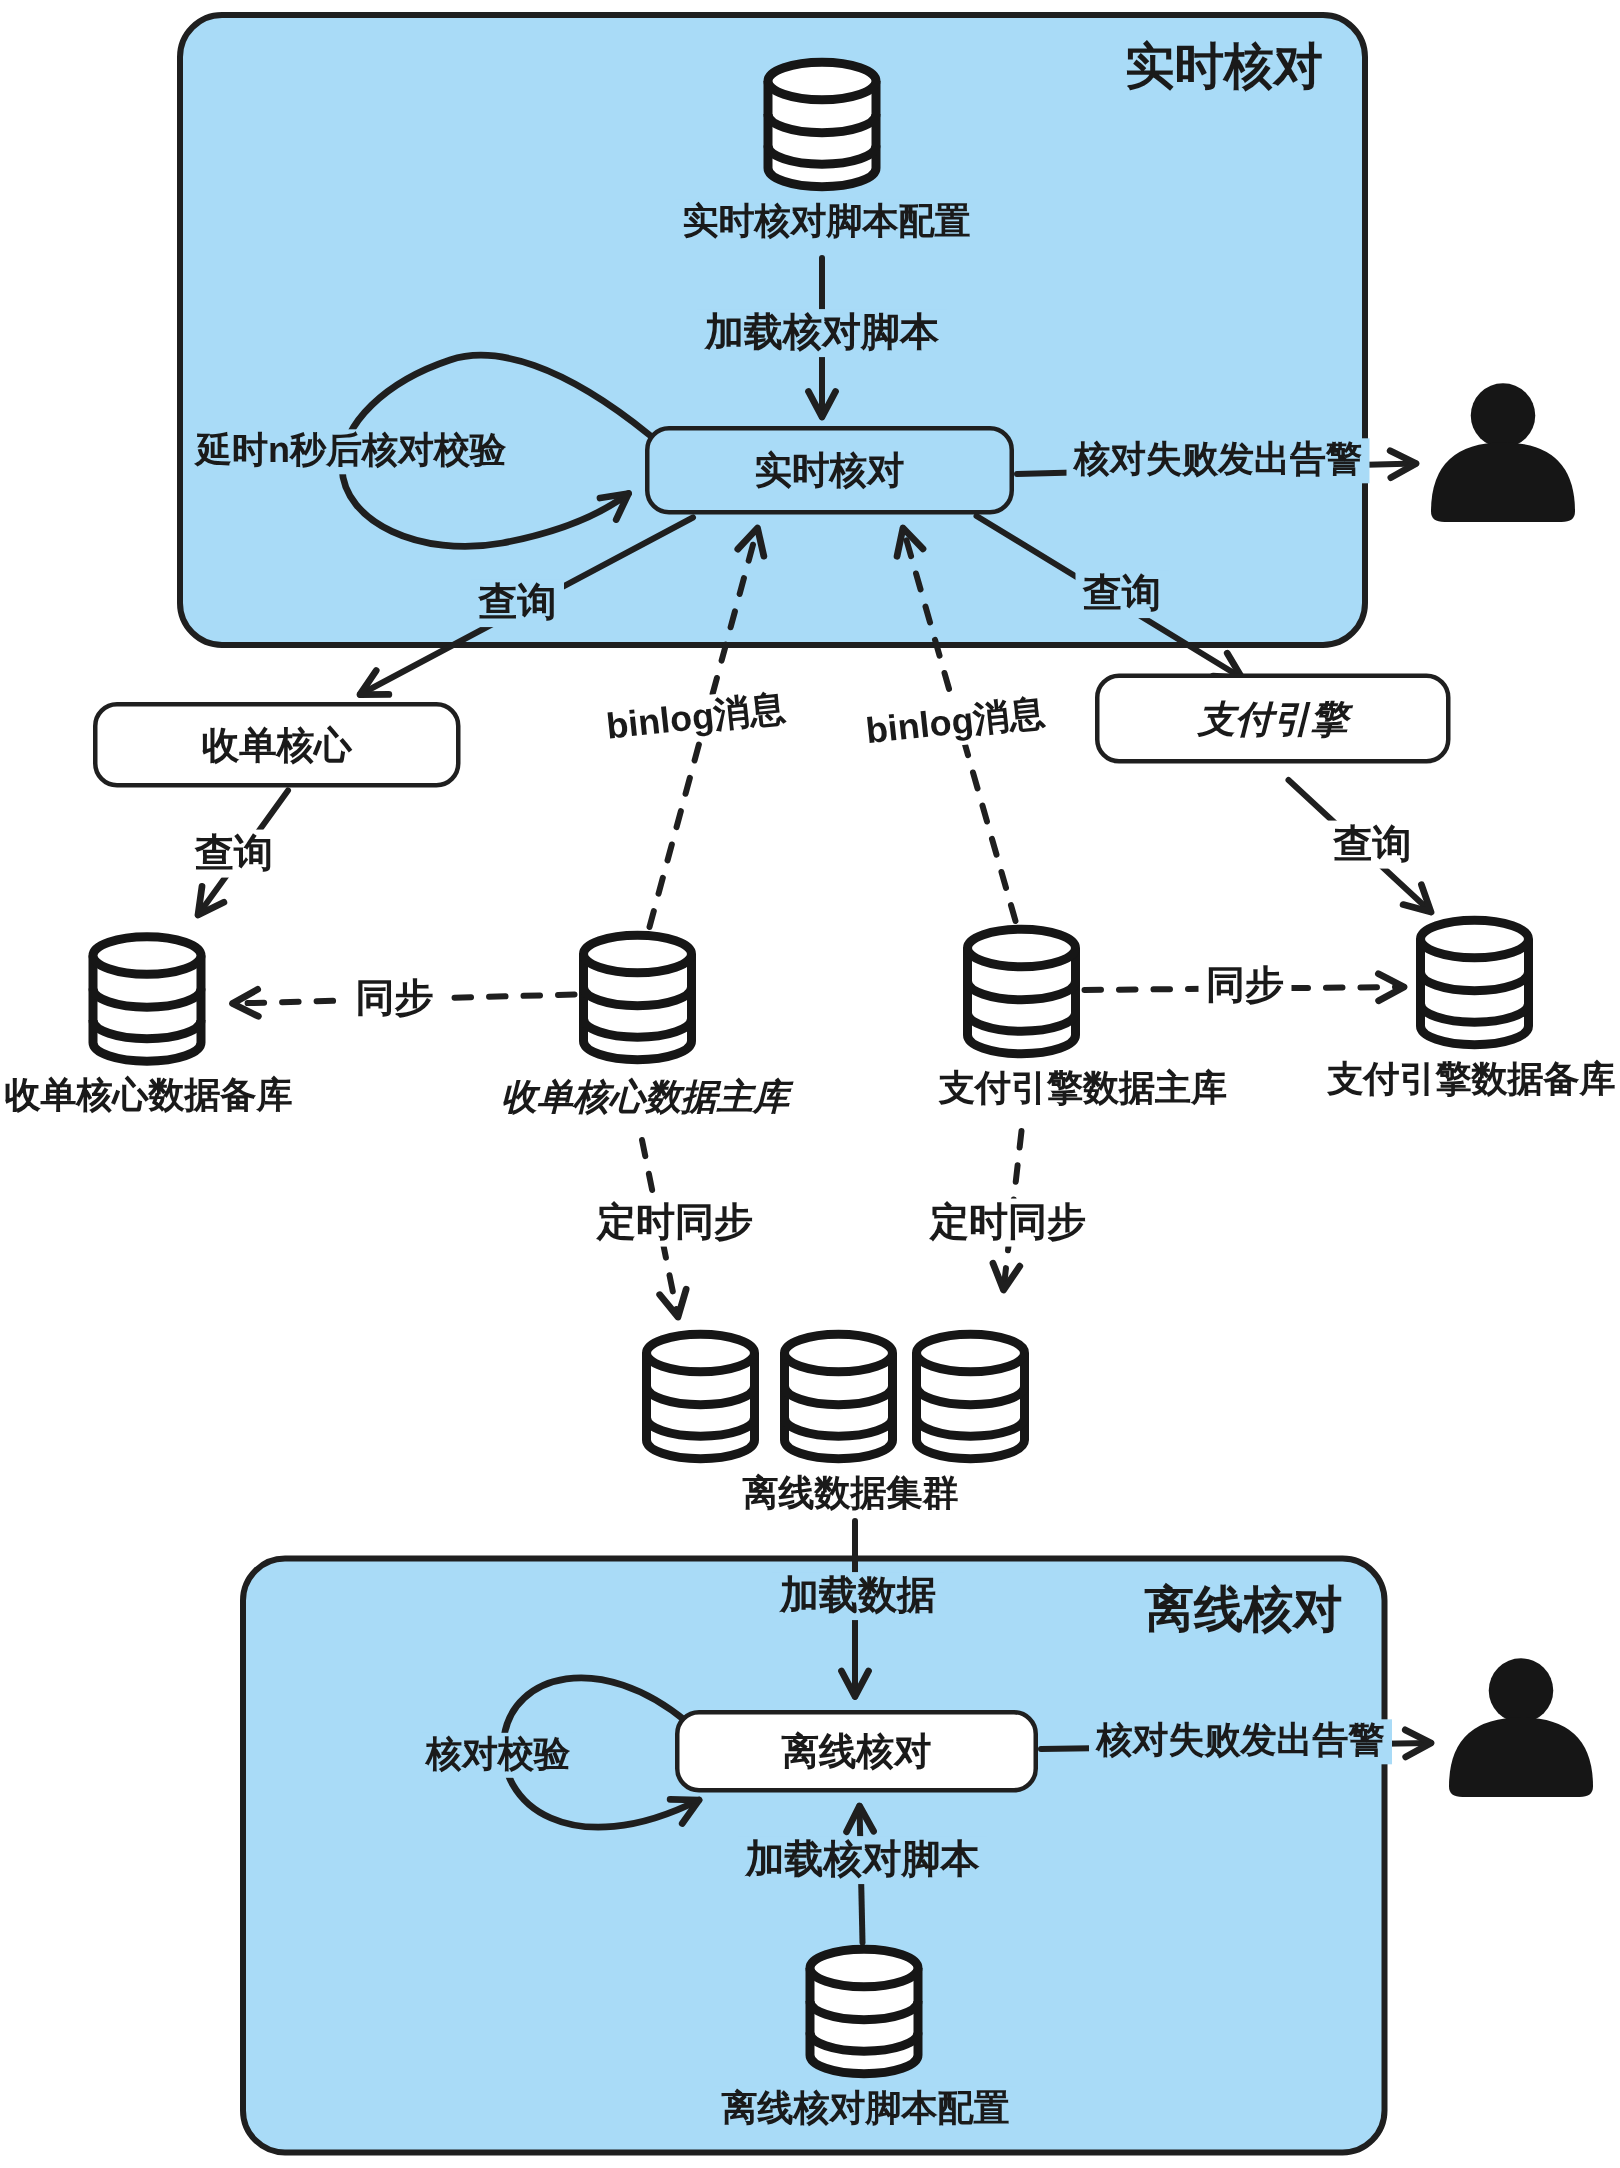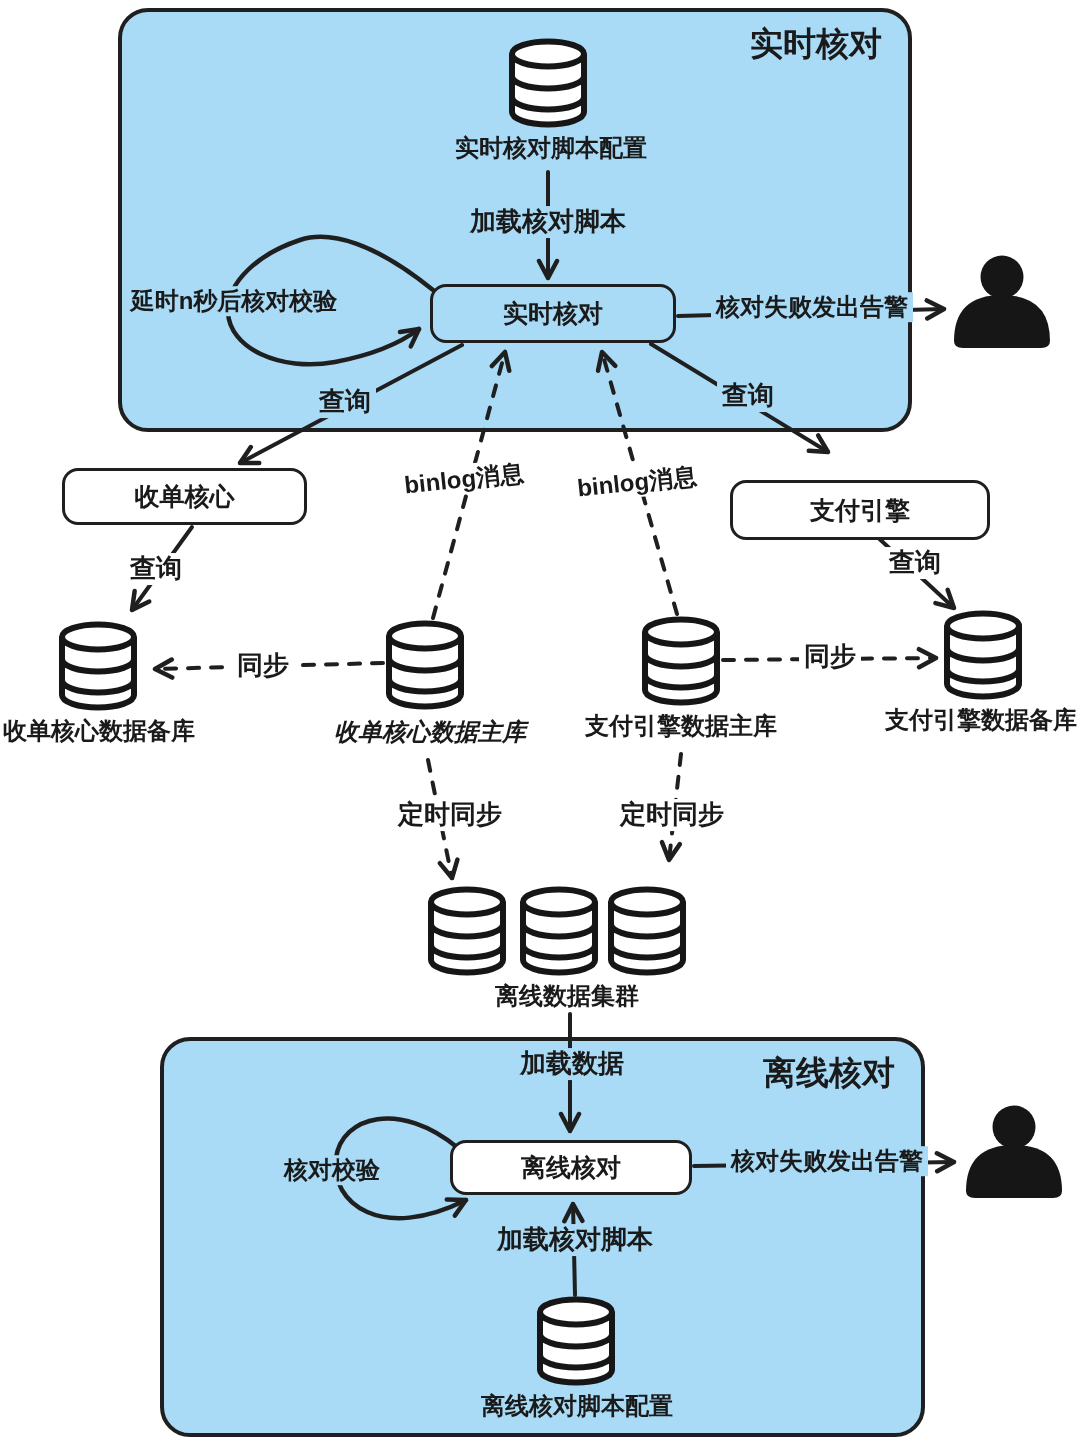--- a/index.html
+++ b/index.html
@@ -99,21 +99,21 @@
 </svg>
 
 <div class="node blue" style="left:430px;top:284px;width:246px;height:59px;">
   <span>实时核对</span>
 </div>
 
 <div class="node white" style="left:62px;top:468px;width:245px;height:57px;text-align:right;">
   <span>收单核心</span>
 </div>
 
-<div class="node white" style="left:730px;top:480px;width:260px;height:60px;">
+<div class="node white" style="left:730px;top:449px;width:237px;height:60px;font-style:italic;">
   <span>支付引擎</span>
 </div>
 
 <div class="node white" style="left:450px;top:1140px;width:242px;height:55px;">
   <span>离线核对</span>
 </div>
 
 <div class="lbl big on-blue" style="left:551px;top:148px;text-align:center;">实时核对脚本配置</div>
 <div class="lbl on-blue" style="left:548px;top:222px;">加载核对脚本</div>
 <div class="lbl big on-blue" style="left:206px;top:301px;margin-left:28px;">延时n秒后核对校验</div>
@@ -122,21 +122,21 @@
 <div class="lbl on-blue" style="left:748px;top:396px;">查询</div>
 
 <div class="lbl big on-white tilt" style="left:464px;top:479px;">binlog消息</div>
 <div class="lbl big on-white tilt" style="left:637px;top:482px;">binlog消息</div>
 
 <div class="lbl on-white" style="left:156px;top:569px;">查询</div>
 <div class="lbl on-white" style="left:915px;top:563px;">查询</div>
 
 <div class="lbl big on-white" style="left:99px;top:731px;">收单核心数据备库</div>
 <div class="lbl big on-white" style="left:430px;top:732px;font-style:italic;">收单核心数据主库</div>
-<div class="lbl big on-white" style="left:681px;top:726px;text-align:right;">支付引擎数据主库</div>
+<div class="lbl big on-white" style="left:722px;top:726px;text-align:right;">支付引擎数据主库</div>
 <div class="lbl big on-white" style="left:981px;top:720px;">支付引擎数据备库</div>
 
 <div class="lbl on-white" style="left:263px;top:666px;">同步</div>
 <div class="lbl on-white" style="left:830px;top:657px;">同步</div>
 
 <div class="lbl on-white" style="left:450px;top:815px;">定时同步</div>
 <div class="lbl on-white" style="left:672px;top:815px;">定时同步</div>
 
 <div class="lbl big on-white" style="left:567px;top:996px;">离线数据集群</div>
 

